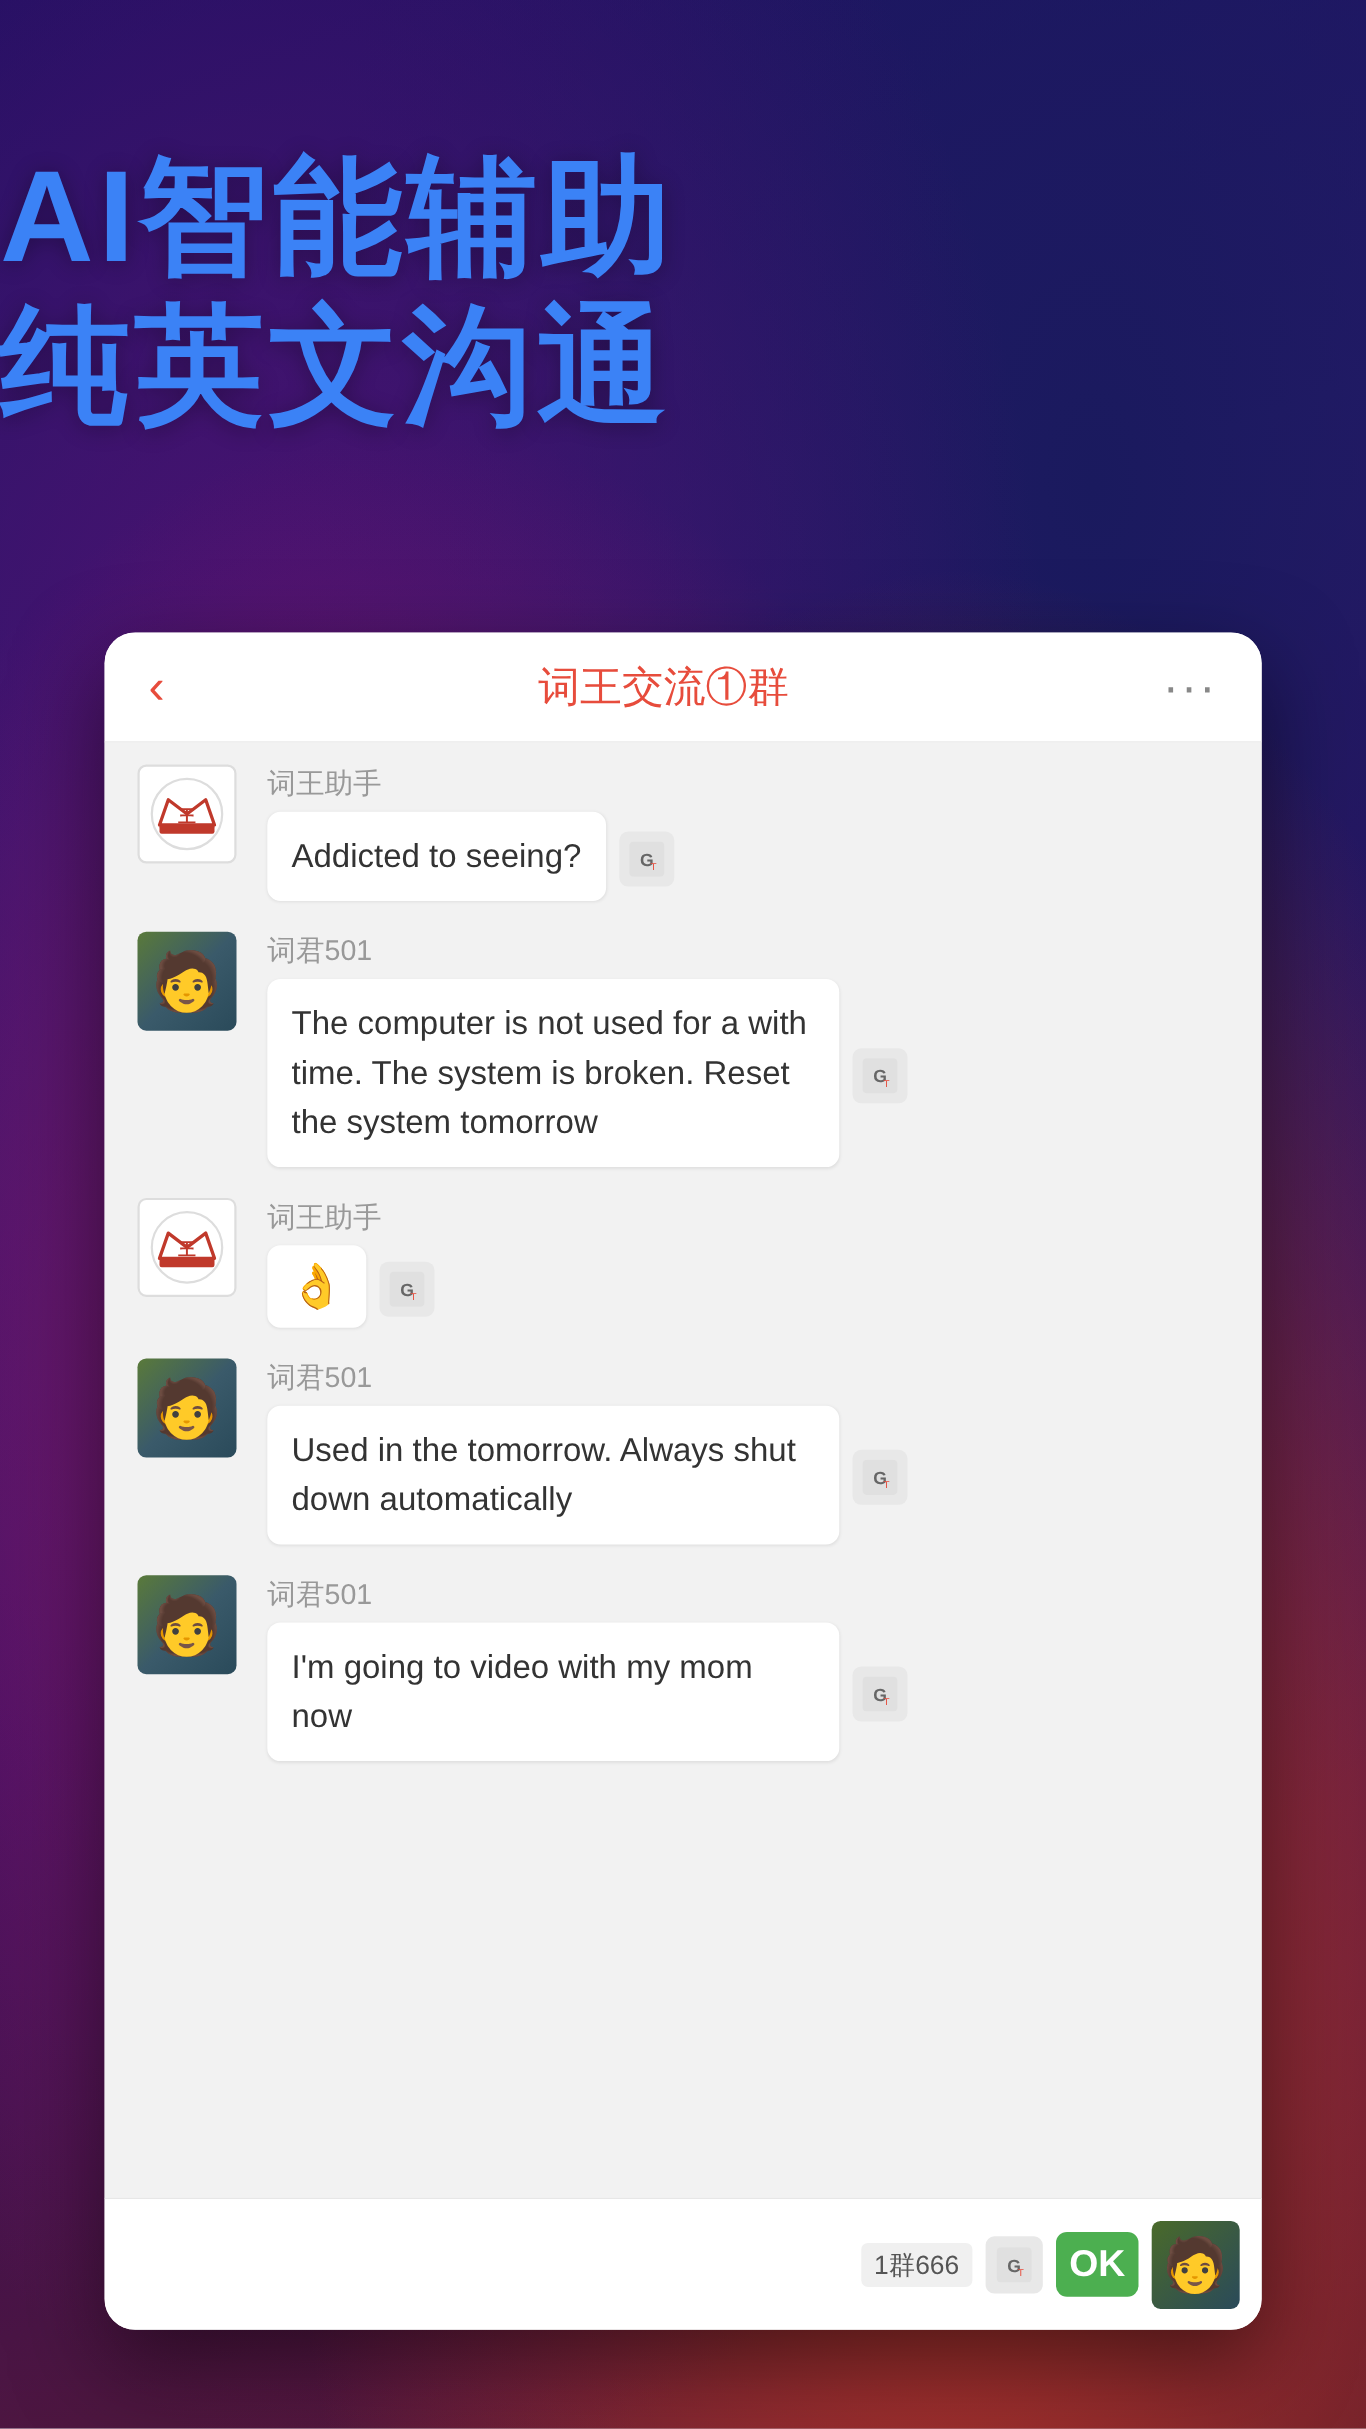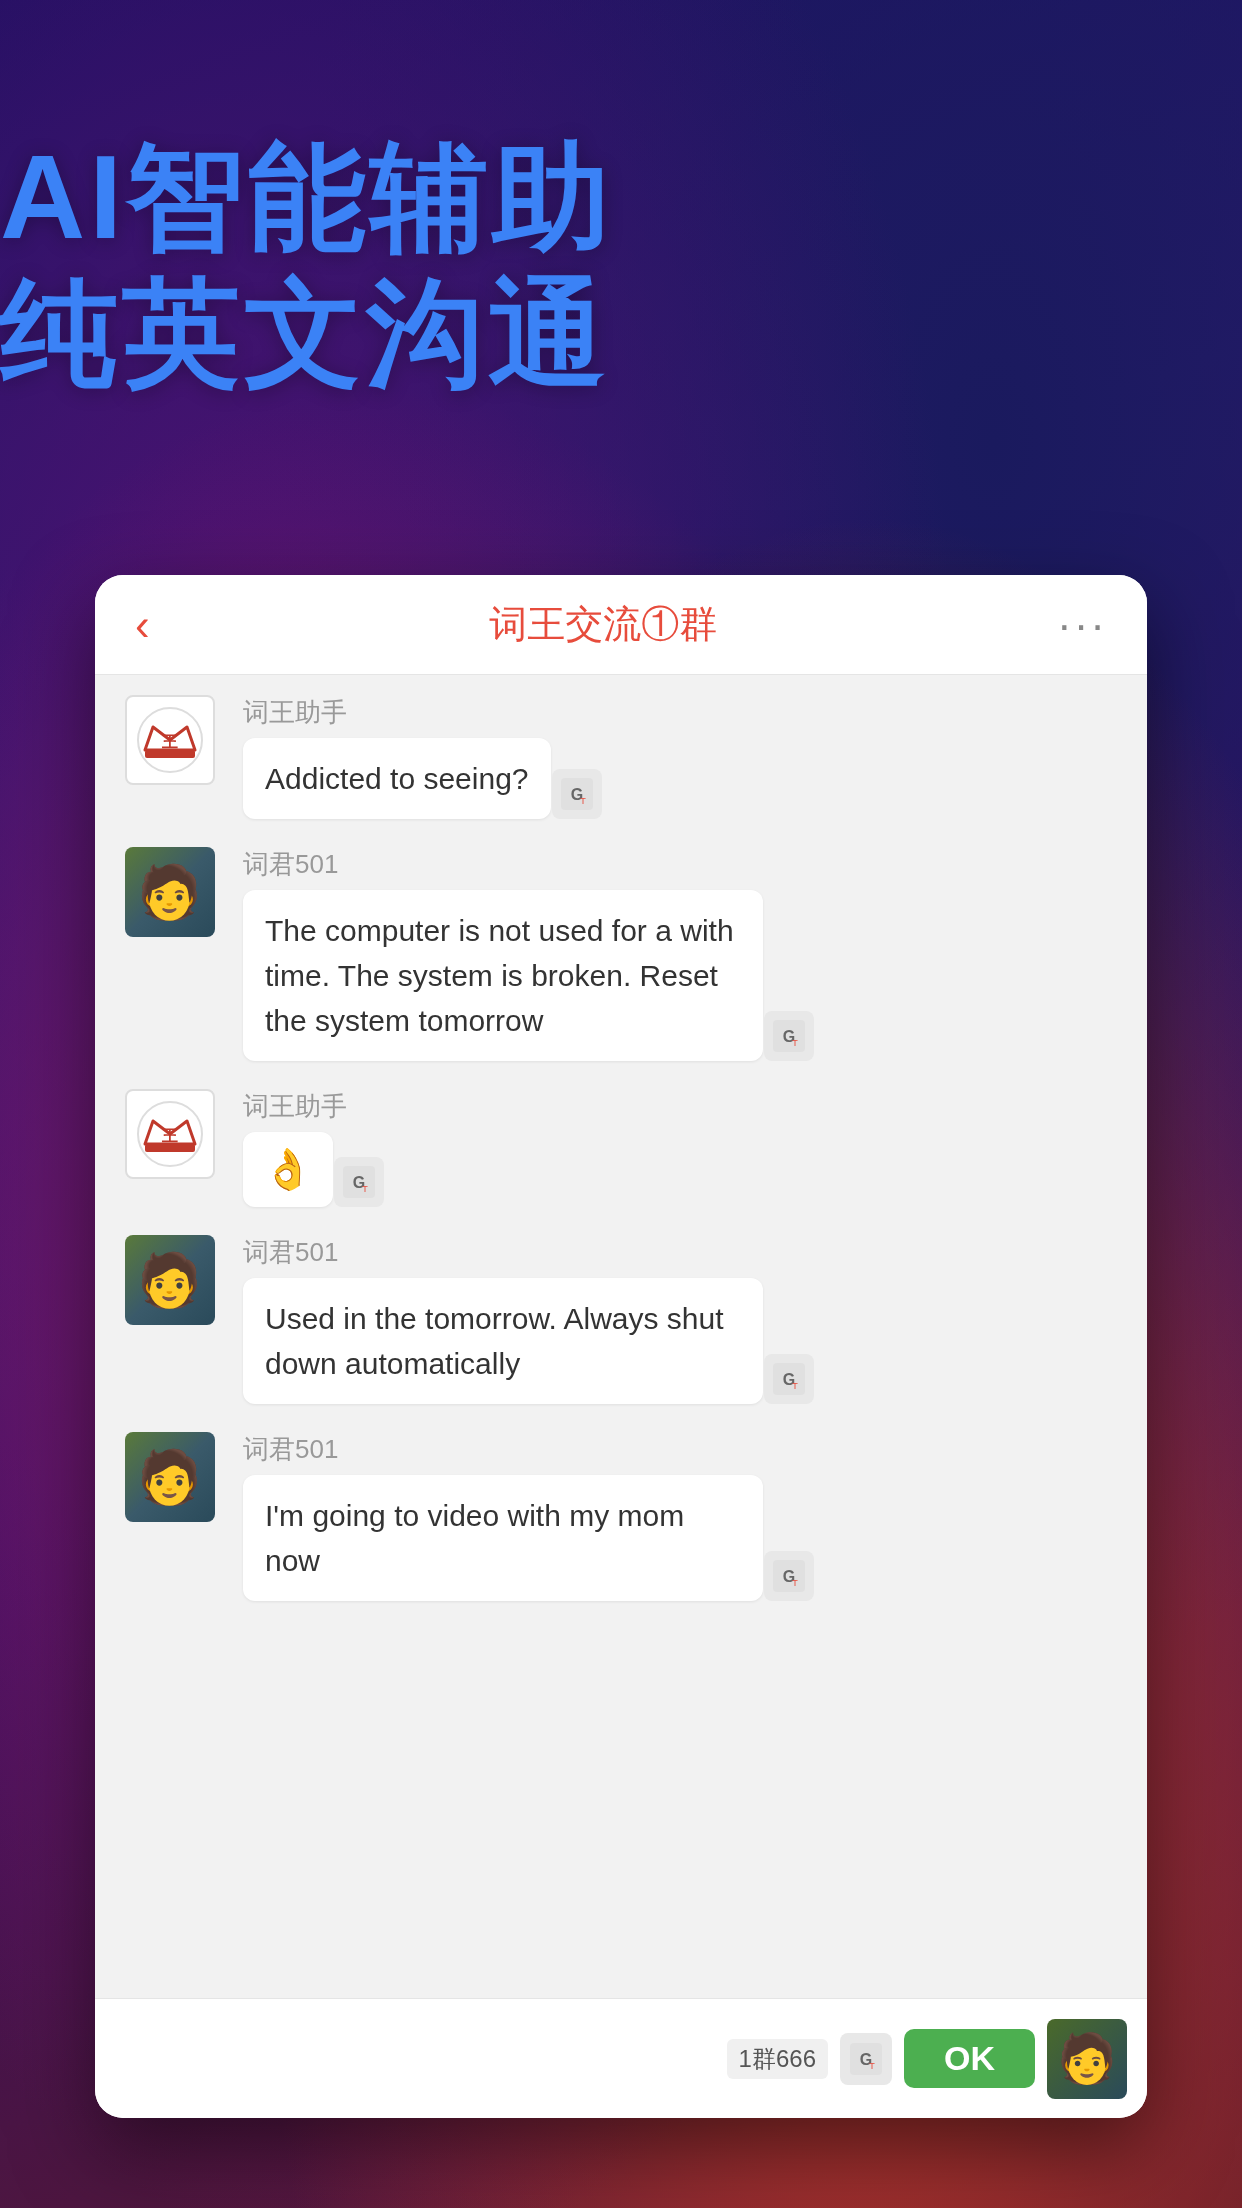--- a/index.html
+++ b/index.html
@@ -126,22 +126,22 @@
     }
 
     .sender-name {
       font-size: 26px;
       color: #999;
       margin-bottom: 8px;
     }
 
     .bubble-row {
       display: flex;
-      align-items: flex-end;
-      gap: 1px;
+      align-items: center;
+      gap: 12px;
     }
 
     .bubble {
       background: white;
       border-radius: 12px;
       padding: 18px 22px;
       font-size: 30px;
       color: #333;
       line-height: 1.5;
       max-width: 520px;
@@ -304,19 +304,19 @@
 
   <div style="position:absolute; bottom:0; left:0; right:0; height:120px; background:white; border-top:1px solid #e5e5e5; display:flex; align-items:center; padding:0 20px; justify-content:flex-end; gap:12px;">
     <span style="font-size:24px; color:#555; background:#f0f0f0; padding:4px 12px; border-radius:6px;">1群666</span>
     <div style="width:52px; height:52px; background:#e8e8e8; border-radius:8px; display:flex; align-items:center; justify-content:center;">
       <svg viewBox="0 0 32 32" width="32" height="32" fill="none" xmlns="http://www.w3.org/2000/svg">
         <rect width="32" height="32" rx="4" fill="#e0e0e0"></rect>
         <text x="16" y="22" text-anchor="middle" font-size="16" fill="#666" font-weight="bold">G</text>
         <text x="22" y="26" text-anchor="middle" font-size="9" fill="#e74c3c">T</text>
       </svg>
     </div>
-    <div style="background:#4CAF50; color:white; font-size:34px; font-weight:bold; padding:10px 40px; border-radius:10px;">OK</div>
+    <div style="background:#4CAF50; color:white; font-size:34px; font-weight:bold; padding:10px 12px; border-radius:10px;">OK</div>
     <div style="width:80px; height:80px; border-radius:8px; background:linear-gradient(135deg,#4a6a2a,#2a4a5a); display:flex; align-items:center; justify-content:center; overflow:hidden;">
       <span style="font-size:48px;">🧑</span>
     </div>
   </div>
 
 </div>
 
 </body></html>

